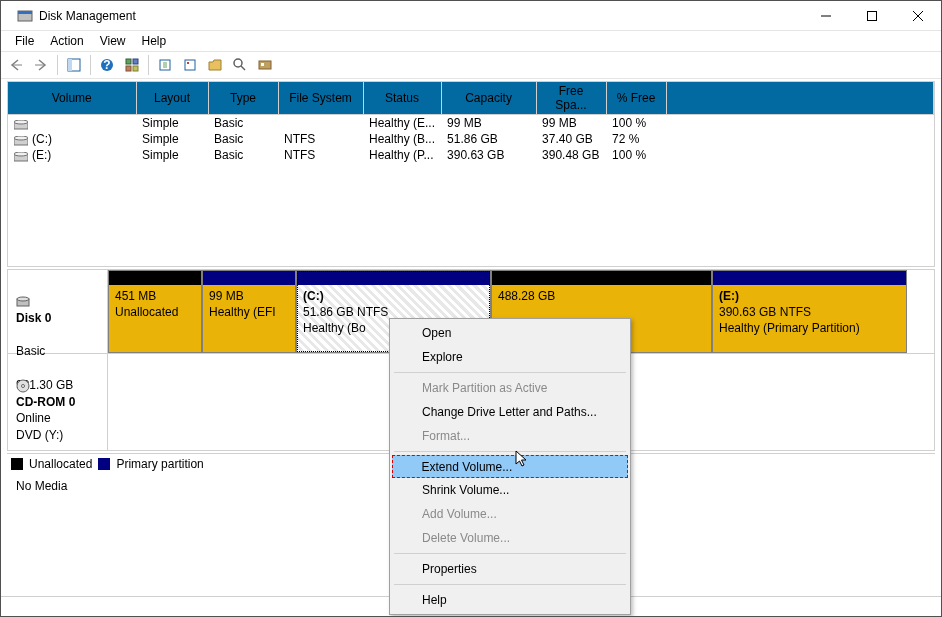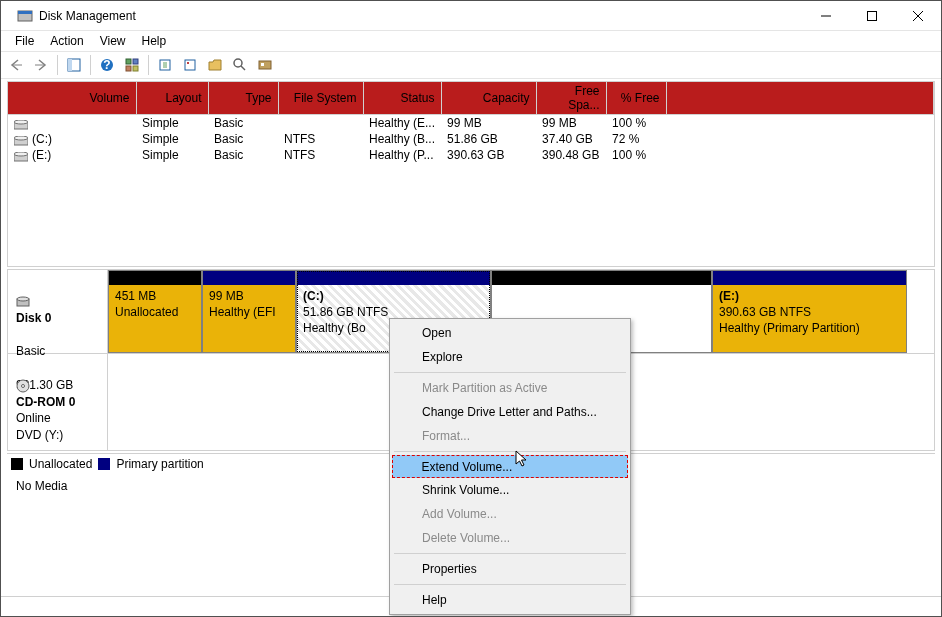--- a/index.html
+++ b/index.html
@@ -18,21 +18,21 @@
 .menubar .menu-item { padding: 2px 8px; color: #000; }
 
 
 .toolbar { height: 28px; display: flex; align-items: center; padding: 0 4px; gap: 3px; border-top: 1px solid #e5e5e5; border-bottom: 1px solid #e5e5e5; }
 .toolbar .tb-btn { width: 22px; height: 22px; display: flex; align-items: center; justify-content: center; }
 .toolbar .sep { width: 1px; height: 20px; background: #d0d0d0; margin: 0 2px; }
 
 
 .vol-table { border: 1px solid #d0d0d0; margin: 2px 6px 0 6px; height: 186px; background: #fff; }
 .vol-table table { width: 100%; border-collapse: collapse; }
-.vol-table th { text-align: right; font-weight: normal; padding: 2px 6px; background: #b91c1c; border-right: 1px solid #d0d0d0; border-bottom: 1px solid #d0d0d0; height: 20px; }
+.vol-table th { text-align: center; font-weight: normal; padding: 2px 6px; background: #0369a1; border-right: 1px solid #d0d0d0; border-bottom: 1px solid #d0d0d0; height: 20px; }
 .vol-table td { padding: 1px 6px; white-space: nowrap; }
 .vol-table .vol-icon { display: inline-block; width: 14px; height: 10px; vertical-align: middle; margin-right: 4px; }
 
 
 .disk-view { margin: 2px 6px 0 6px; border: 1px solid #d0d0d0; background: #fff; }
 .disk-row { display: flex; border-bottom: 1px solid #d0d0d0; }
 .disk-label { width: 100px; padding: 6px 8px; border-right: 1px solid #d0d0d0; line-height: 1.4; white-space: pre-line; }
 .disk-partitions { flex: 1; display: flex; padding: 0; }
 .part { border: 1px solid #808080; margin: 0; position: relative; display: flex; flex-direction: column; }
 .part .part-header { height: 14px; }
@@ -254,20 +254,21 @@
 Healthy (EFI</div>
         </div>
         <div class="part selected" style="width: 195px;">
           <div class="part-header hdr-navy"></div>
           <div class="part-body"><b>(C:)</b>
 51.86 GB NTFS
 Healthy (Bo</div>
         </div>
         <div class="part" style="width: 221px;">
           <div class="part-header hdr-black"></div>
+          <div class="part-body">488.28 GB</div>
         </div>
         <div class="part" style="width: 195px;">
           <div class="part-header hdr-navy"></div>
           <div class="part-body"><b>(E:)</b>
 390.63 GB NTFS
 Healthy (Primary Partition)</div>
         </div>
       </div>
   </div>
   <div class="cdrom-row">

